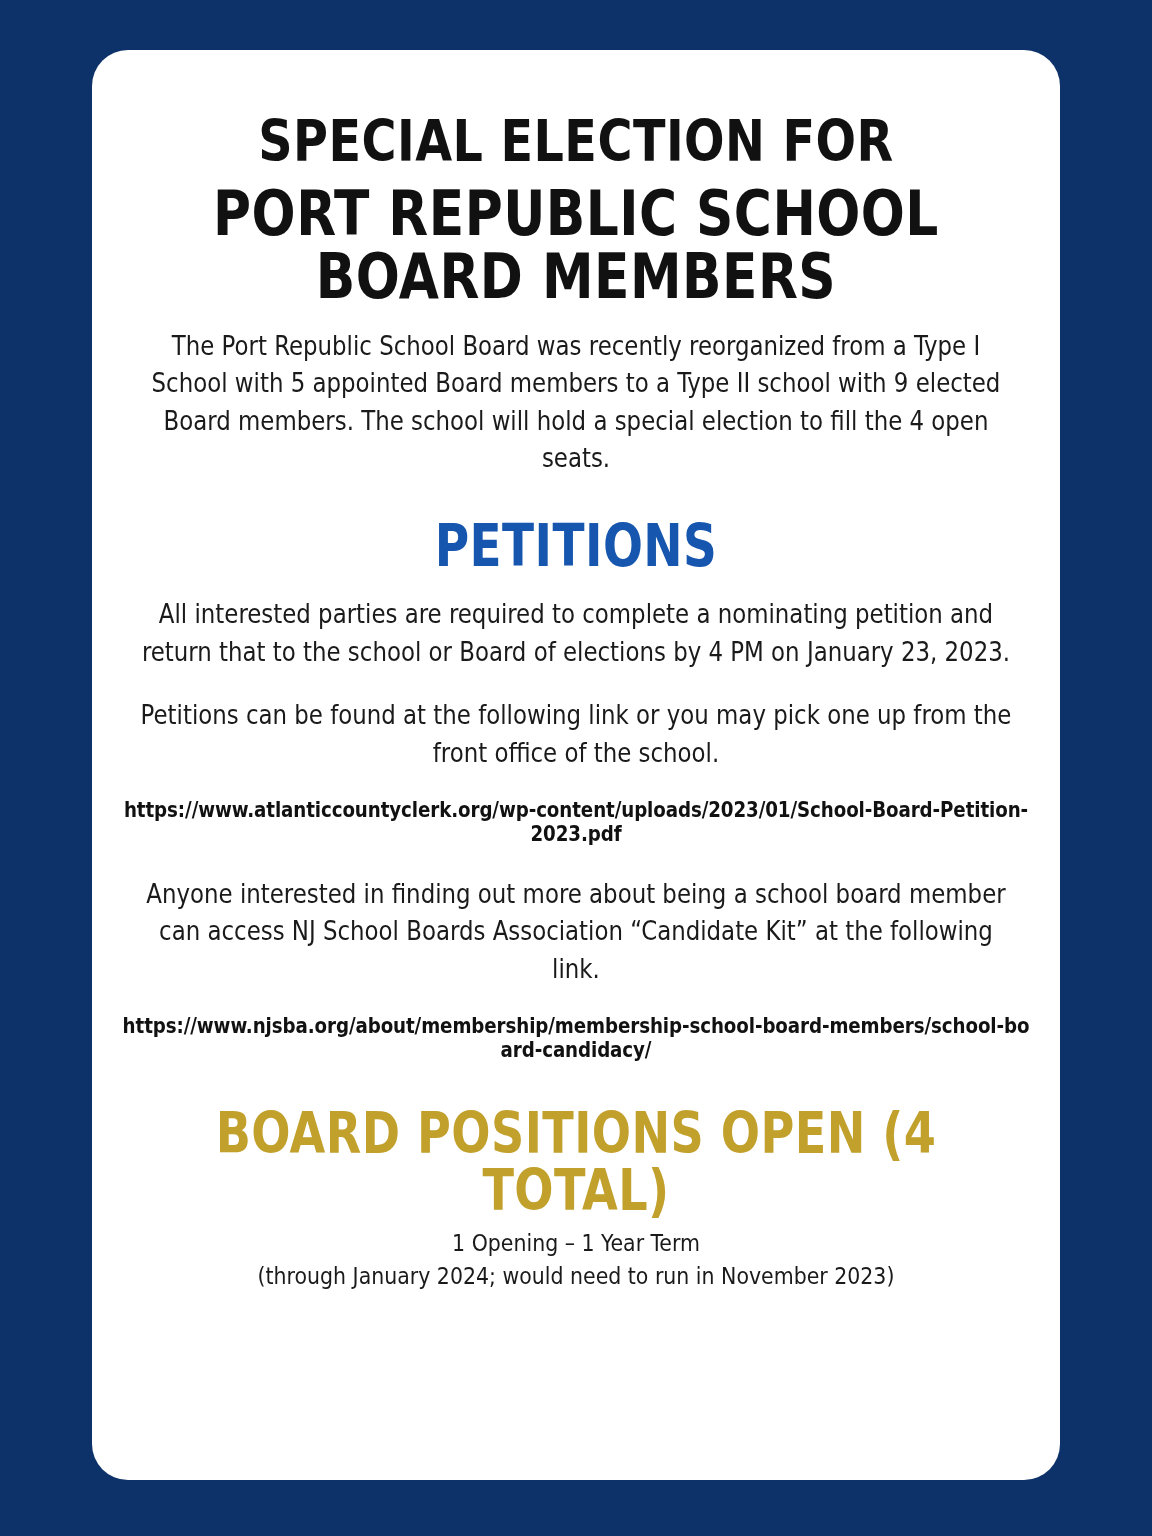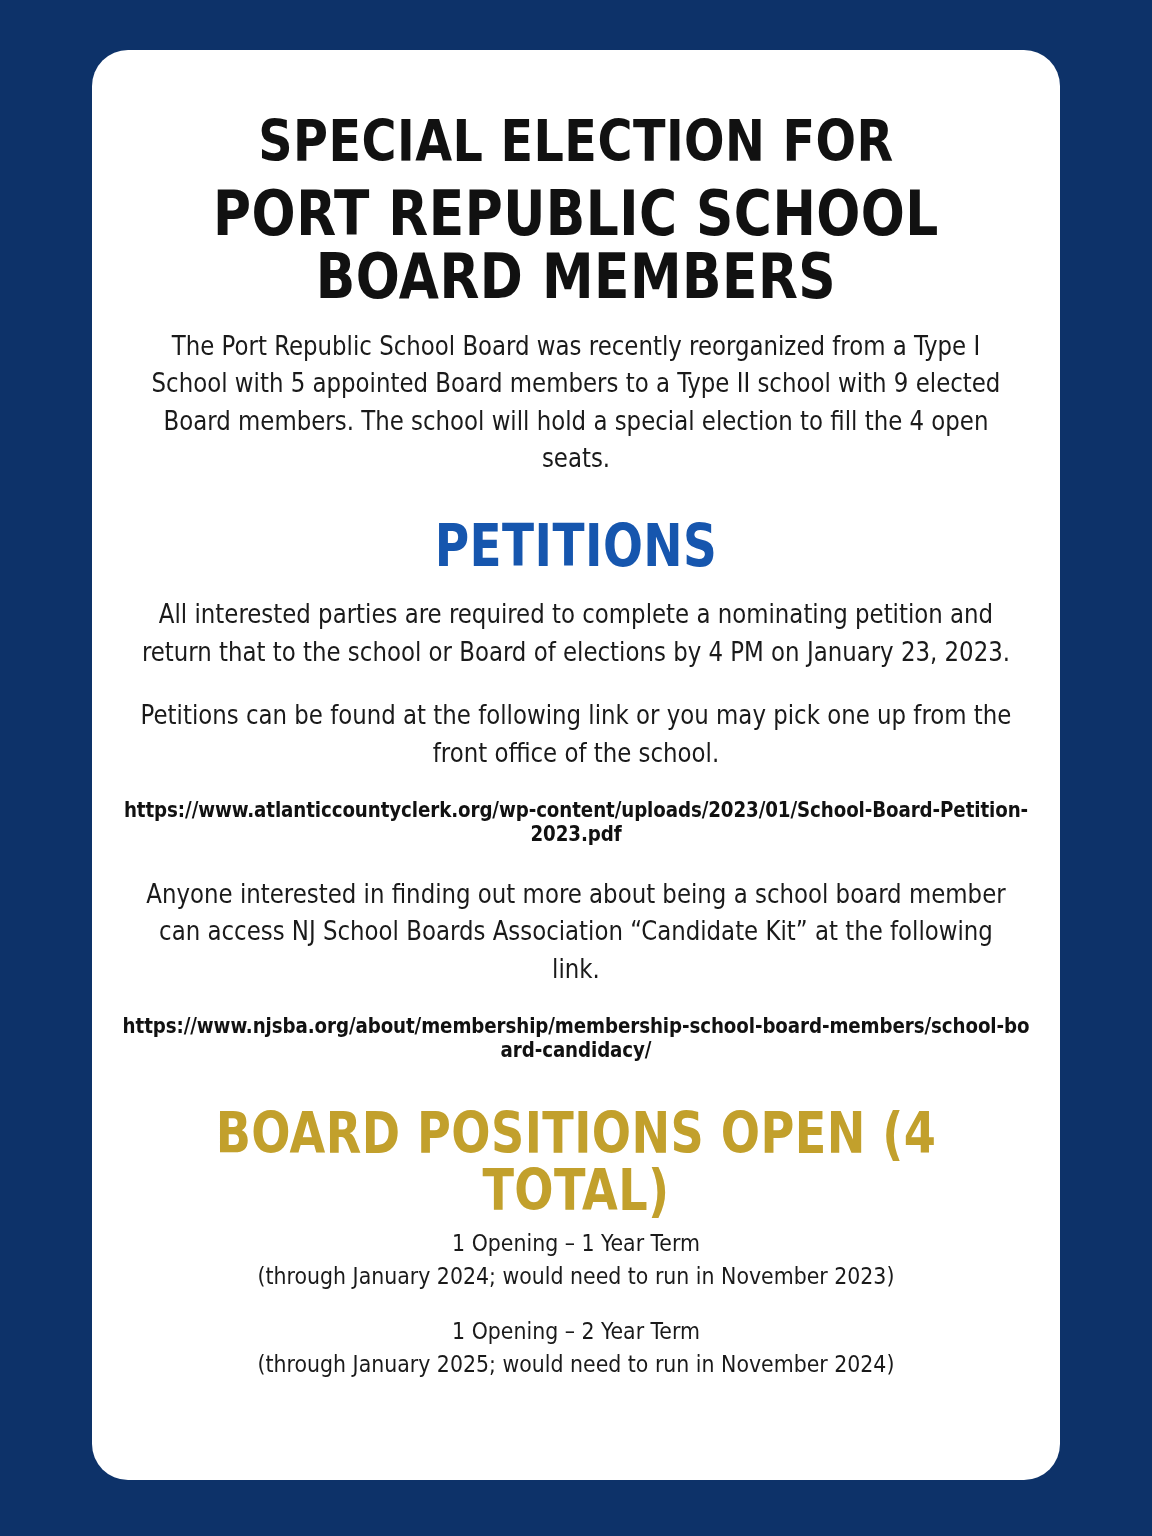--- a/index.html
+++ b/index.html
@@ -193,22 +193,18 @@
 
     <h2 id="positions-heading" class="section-heading">BOARD POSITIONS OPEN (4 TOTAL)</h2>
 
     <div id="openings-list">
 
       <div class="opening-block">
         <div class="opening-title">1 Opening – 1 Year Term</div>
         <div class="opening-detail">(through January 2024; would need to run in November 2023)</div>
       </div>
 
-      <div class="opening-block">
-        <div class="opening-title">1 Opening – 2 Year Term</div>
-        <div class="opening-detail">(through January 2025; would need to run in November 2024)</div>
-      </div>
 
 
     </div>
 
   </div>
 </div>
 
 </body></html>

